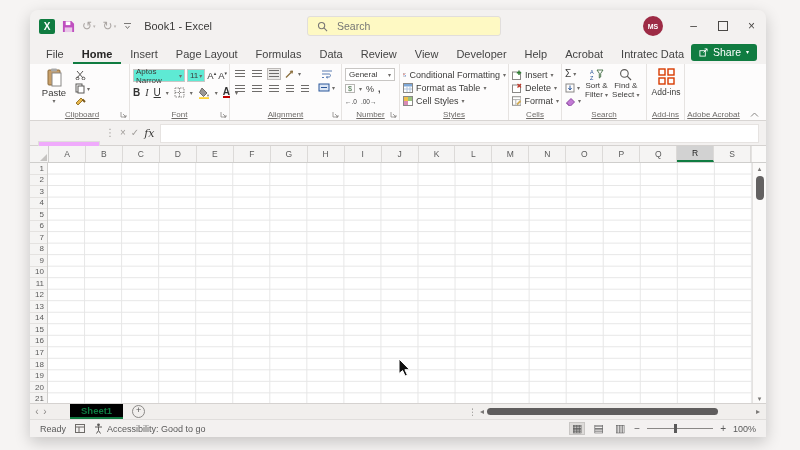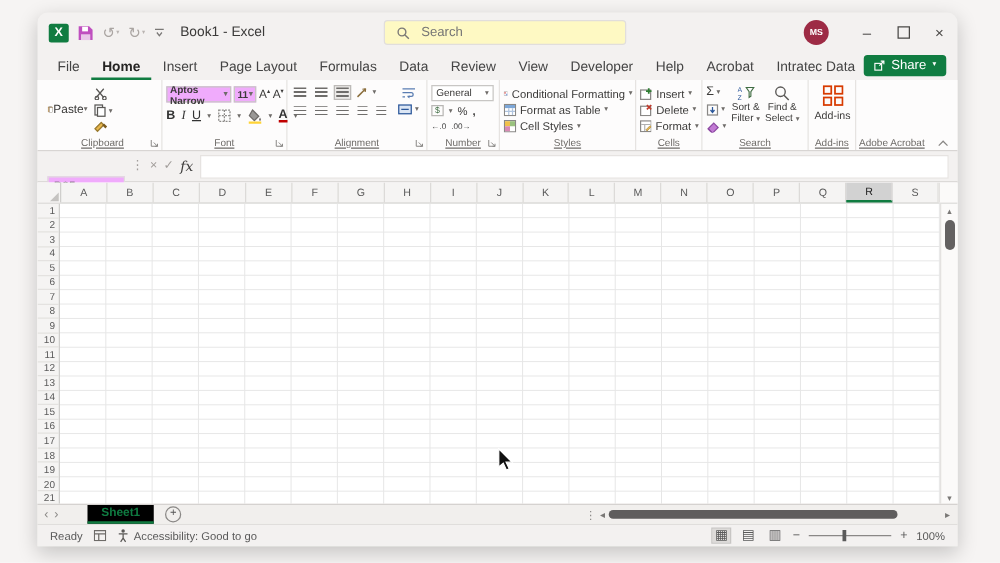--- a/index.html
+++ b/index.html
@@ -32,27 +32,27 @@
   .share{position:absolute;right:9px;bottom:3px;background:#107c41;color:#fff;font-size:10.5px;
     padding:2px 8px 3px;border-radius:3px;display:flex;gap:5px;align-items:center;}
   
   .ribbon{height:57px;background:#fdfcfc;border-bottom:1px solid #d8d5d3;display:flex;
     position:relative;padding-left:5px;flex:0 0 auto;box-sizing:border-box;}
   .rgroup{position:relative;border-right:1px solid #e6e3e1;padding:4px 2px 13px 3px;box-sizing:border-box;}
   .glabel{position:absolute;bottom:1px;left:0;right:0;text-align:center;font-size:8px;color:#6e6b68;text-decoration:underline;}
   .launcher{position:absolute;bottom:2px;right:2px;}
   .caret{font-size:6px;color:#6e6b68;line-height:1;}
   .g-clipboard{width:95px;display:flex;}
-  .paste-btn{width:32px;display:flex;align-items:center;font-size:9.5px;color:#3b3a39;}
+  .paste-btn{width:32px;display:flex;flex-direction:column;align-items:center;font-size:9.5px;color:#3b3a39;}
   .clip-col{display:flex;flex-direction:column;gap:3px;margin-left:5px;margin-top:2px;}
   .clip-col>div{display:flex;align-items:center;gap:2px;height:11px;}
   .g-font{width:100px;}
   .frow{display:flex;align-items:center;gap:2px;height:15px;}
-  .fontname,.fontsize{height:13px;background:#f0abfc;border:1px solid #c8c6c4;font-size:8px;color:#3b3a39;
-    display:flex;align-items:center;justify-content:space-between;padding:0 2px;box-sizing:border-box;font-weight:bold;}
+  .fontname,.fontsize{height:13px;background:#5eead4;border:1px solid #c8c6c4;font-size:8px;color:#3b3a39;
+    display:flex;align-items:center;justify-content:space-between;padding:0 2px;box-sizing:border-box;}
   .fontname{width:58px;}.fontsize{width:20px;}
   .fbtn2{font-size:9.5px;color:#3b3a39;display:flex;align-items:flex-start;line-height:1;}
   .fbtn2 .mini{font-size:5px;}
   .bold{font-weight:bold;font-size:10px;}.italic{font-style:italic;font-size:10px;font-family:"Liberation Serif",serif;}
   .under{text-decoration:underline;font-size:10px;}
   .fcA{font-size:10px;font-weight:bold;line-height:.8;border-bottom:2.5px solid #c00000;}
   .g-align{width:112px;display:flex;}
   .al-left{display:flex;flex-direction:column;gap:3px;}
   .arow{display:flex;gap:3px;align-items:center;}
   .bars{width:10px;height:8px;background:repeating-linear-gradient(to bottom,#6f6d6b 0 1px,transparent 1px 3.2px);}

